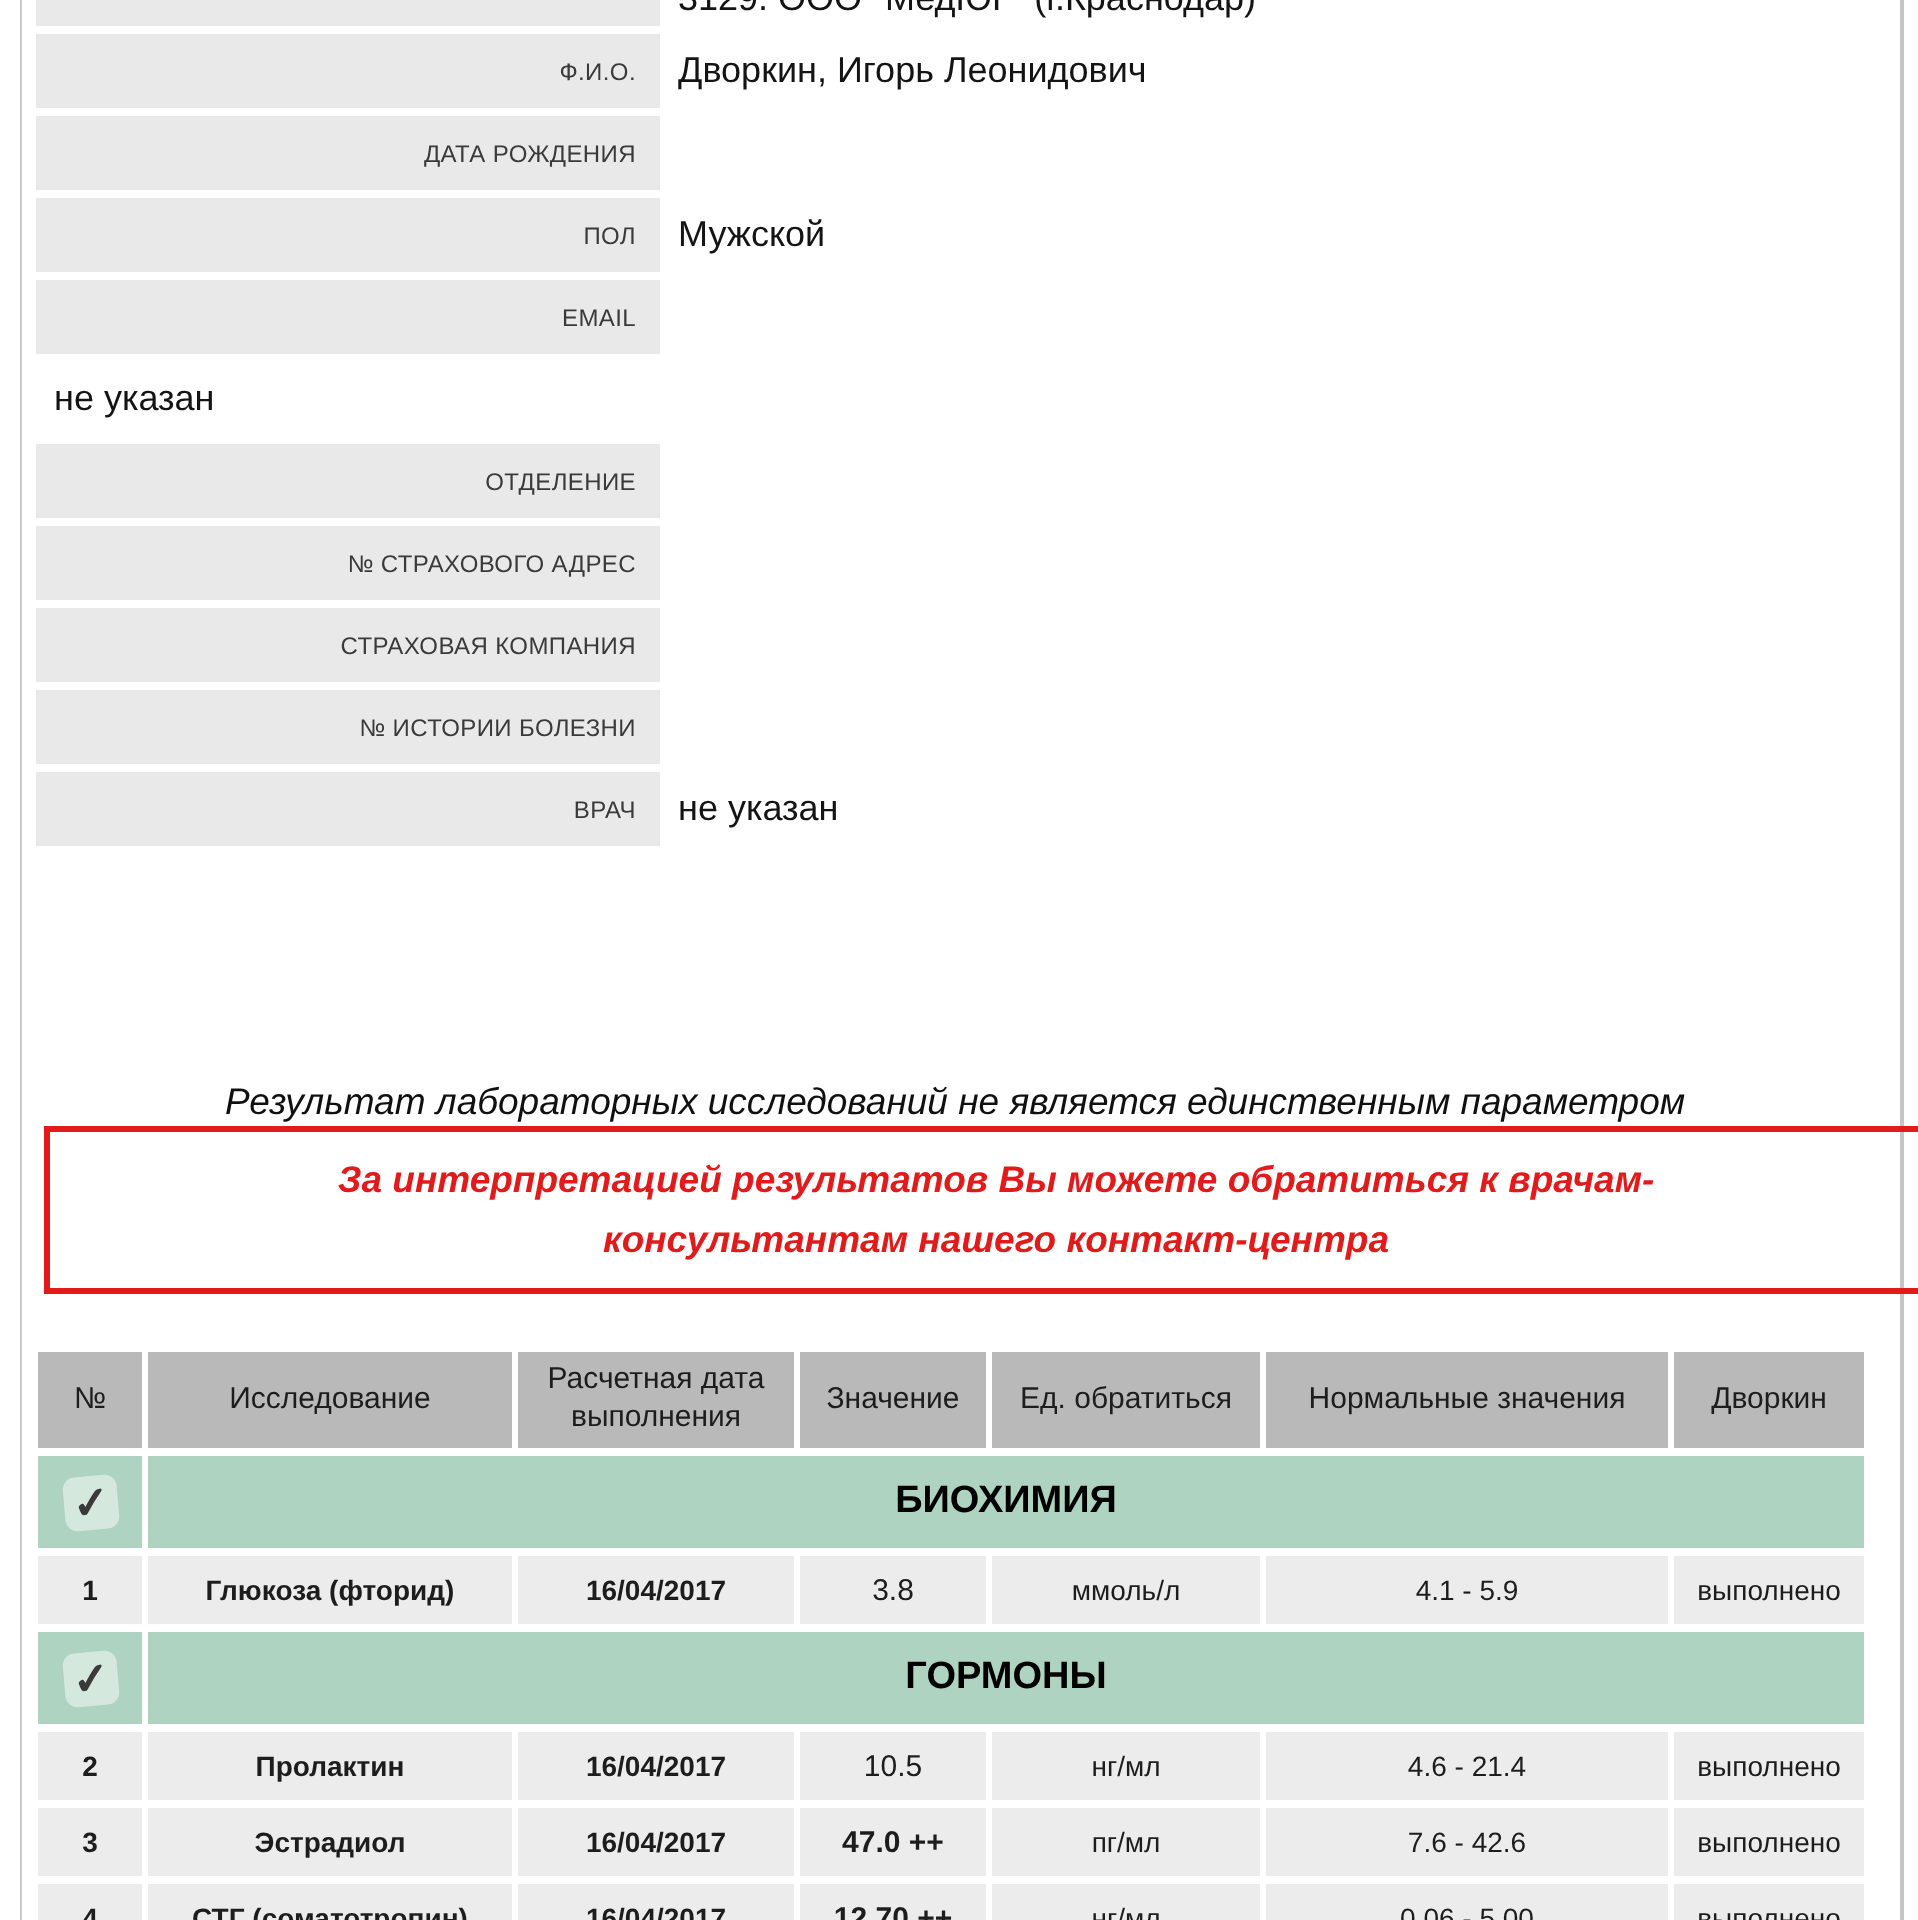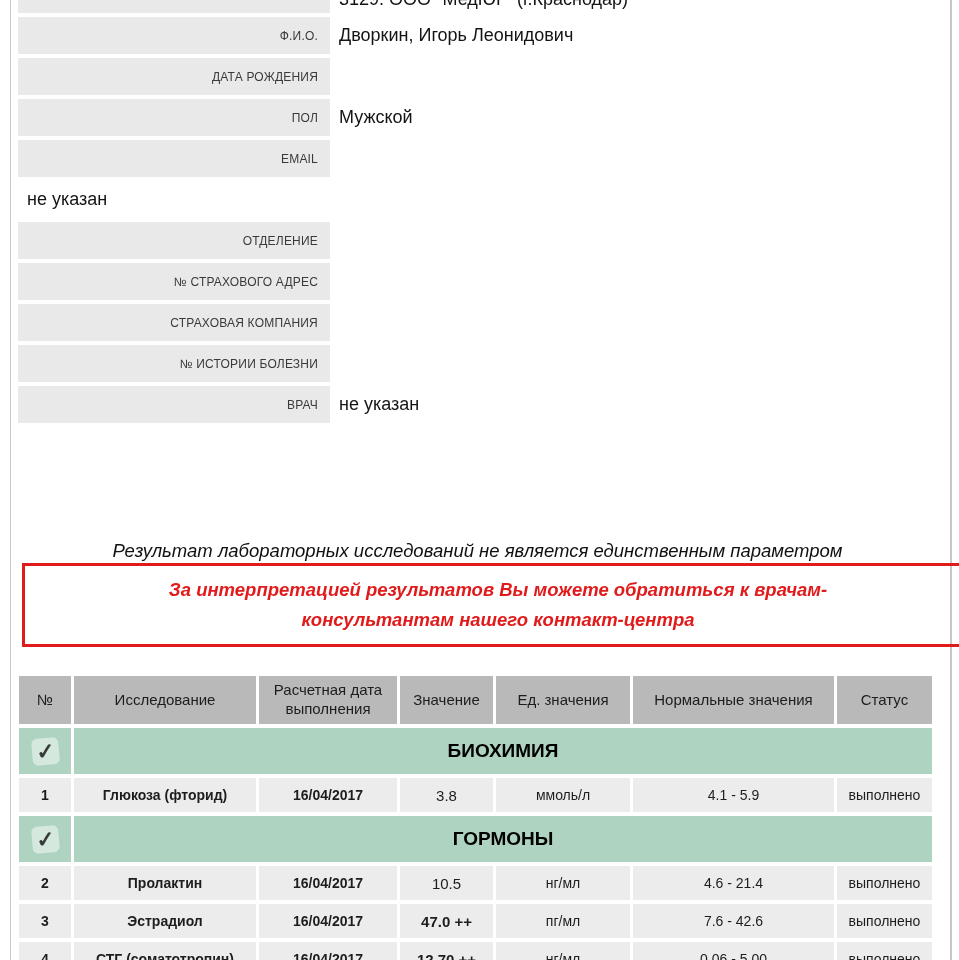--- a/index.html
+++ b/index.html
@@ -119,23 +119,23 @@
         <col style="width:134px">
         <col style="width:201px">
         <col style="width:95px">
     </colgroup>
     <thead>
       <tr>
         <th>№</th>
         <th>Исследование</th>
         <th>Расчетная дата выполнения</th>
         <th>Значение</th>
-        <th>Ед. значения</th>
+        <th>Ед. обратиться</th>
         <th>Нормальные значения</th>
-        <th>Статус</th>
+        <th>Дворкин</th>
       </tr>
     </thead>
     <tbody>
       <tr class="section">
         <td>
           <span class="check-badge">
             <span class="check-glyph">✓</span>
           </span>
         </td>
         <td colspan="6" class="section-title">БИОХИМИЯ</td>

